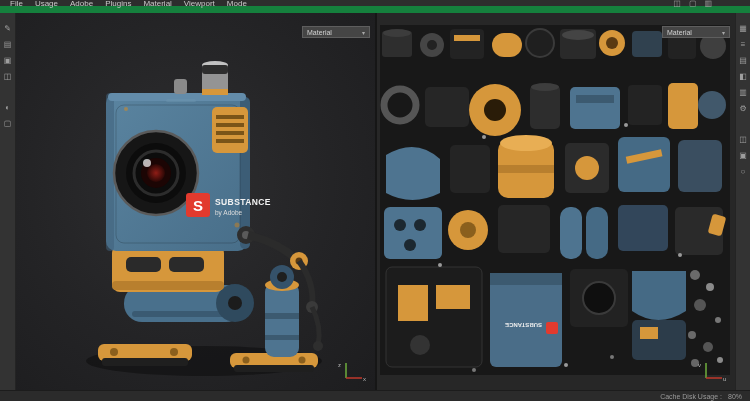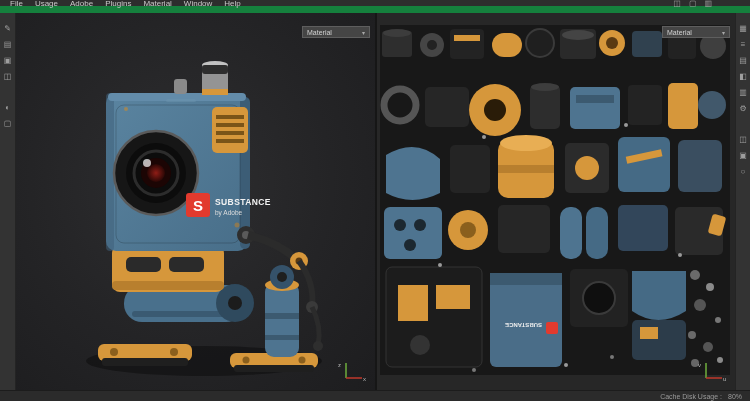--- a/index.html
+++ b/index.html
@@ -45,22 +45,22 @@
 <body>
 
 <div class="app">
 
   <div class="menubar">
     <span class="menu-item">File</span>
     <span class="menu-item">Usage</span>
     <span class="menu-item">Adobe</span>
     <span class="menu-item">Plugins</span>
     <span class="menu-item">Material</span>
-    <span class="menu-item">Window</span>
-    <span class="menu-item">Help</span>
+    <span class="menu-item">Viewport</span>
+    <span class="menu-item">Mode</span>
     <div class="menu-right">
       <span>◫</span>
       <span>▢</span>
       <span>▥</span>
     </div>
   </div>
 
   <div class="main">
 
     <div class="side-toolbar left-toolbar">

